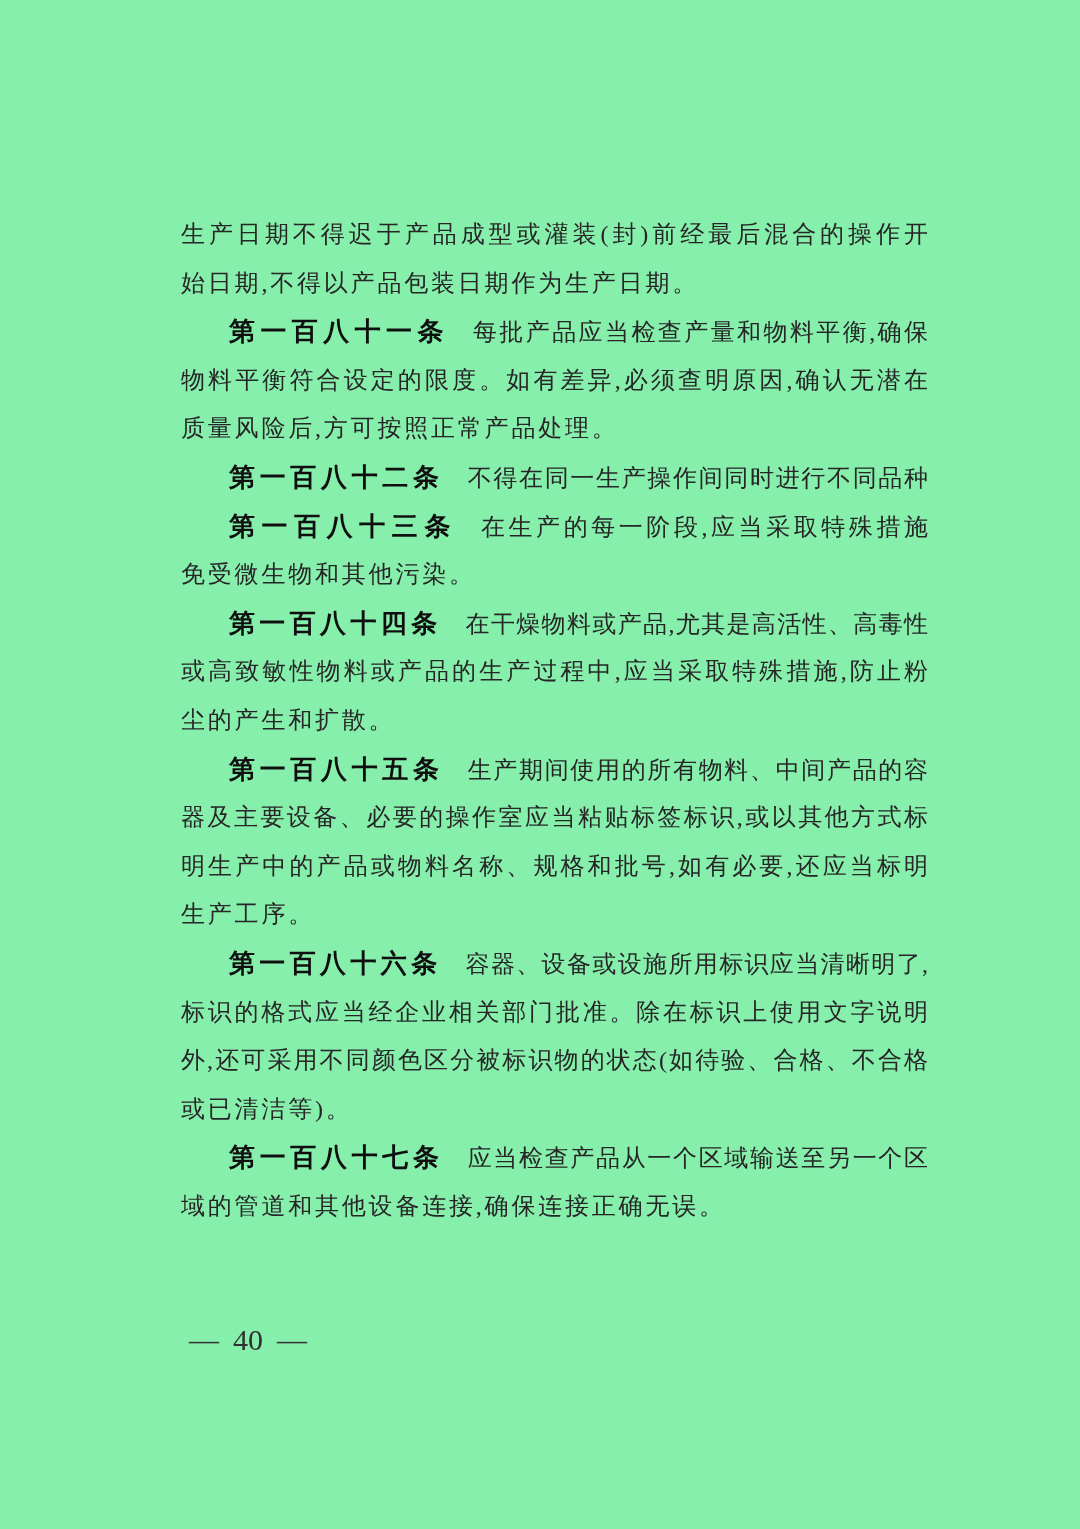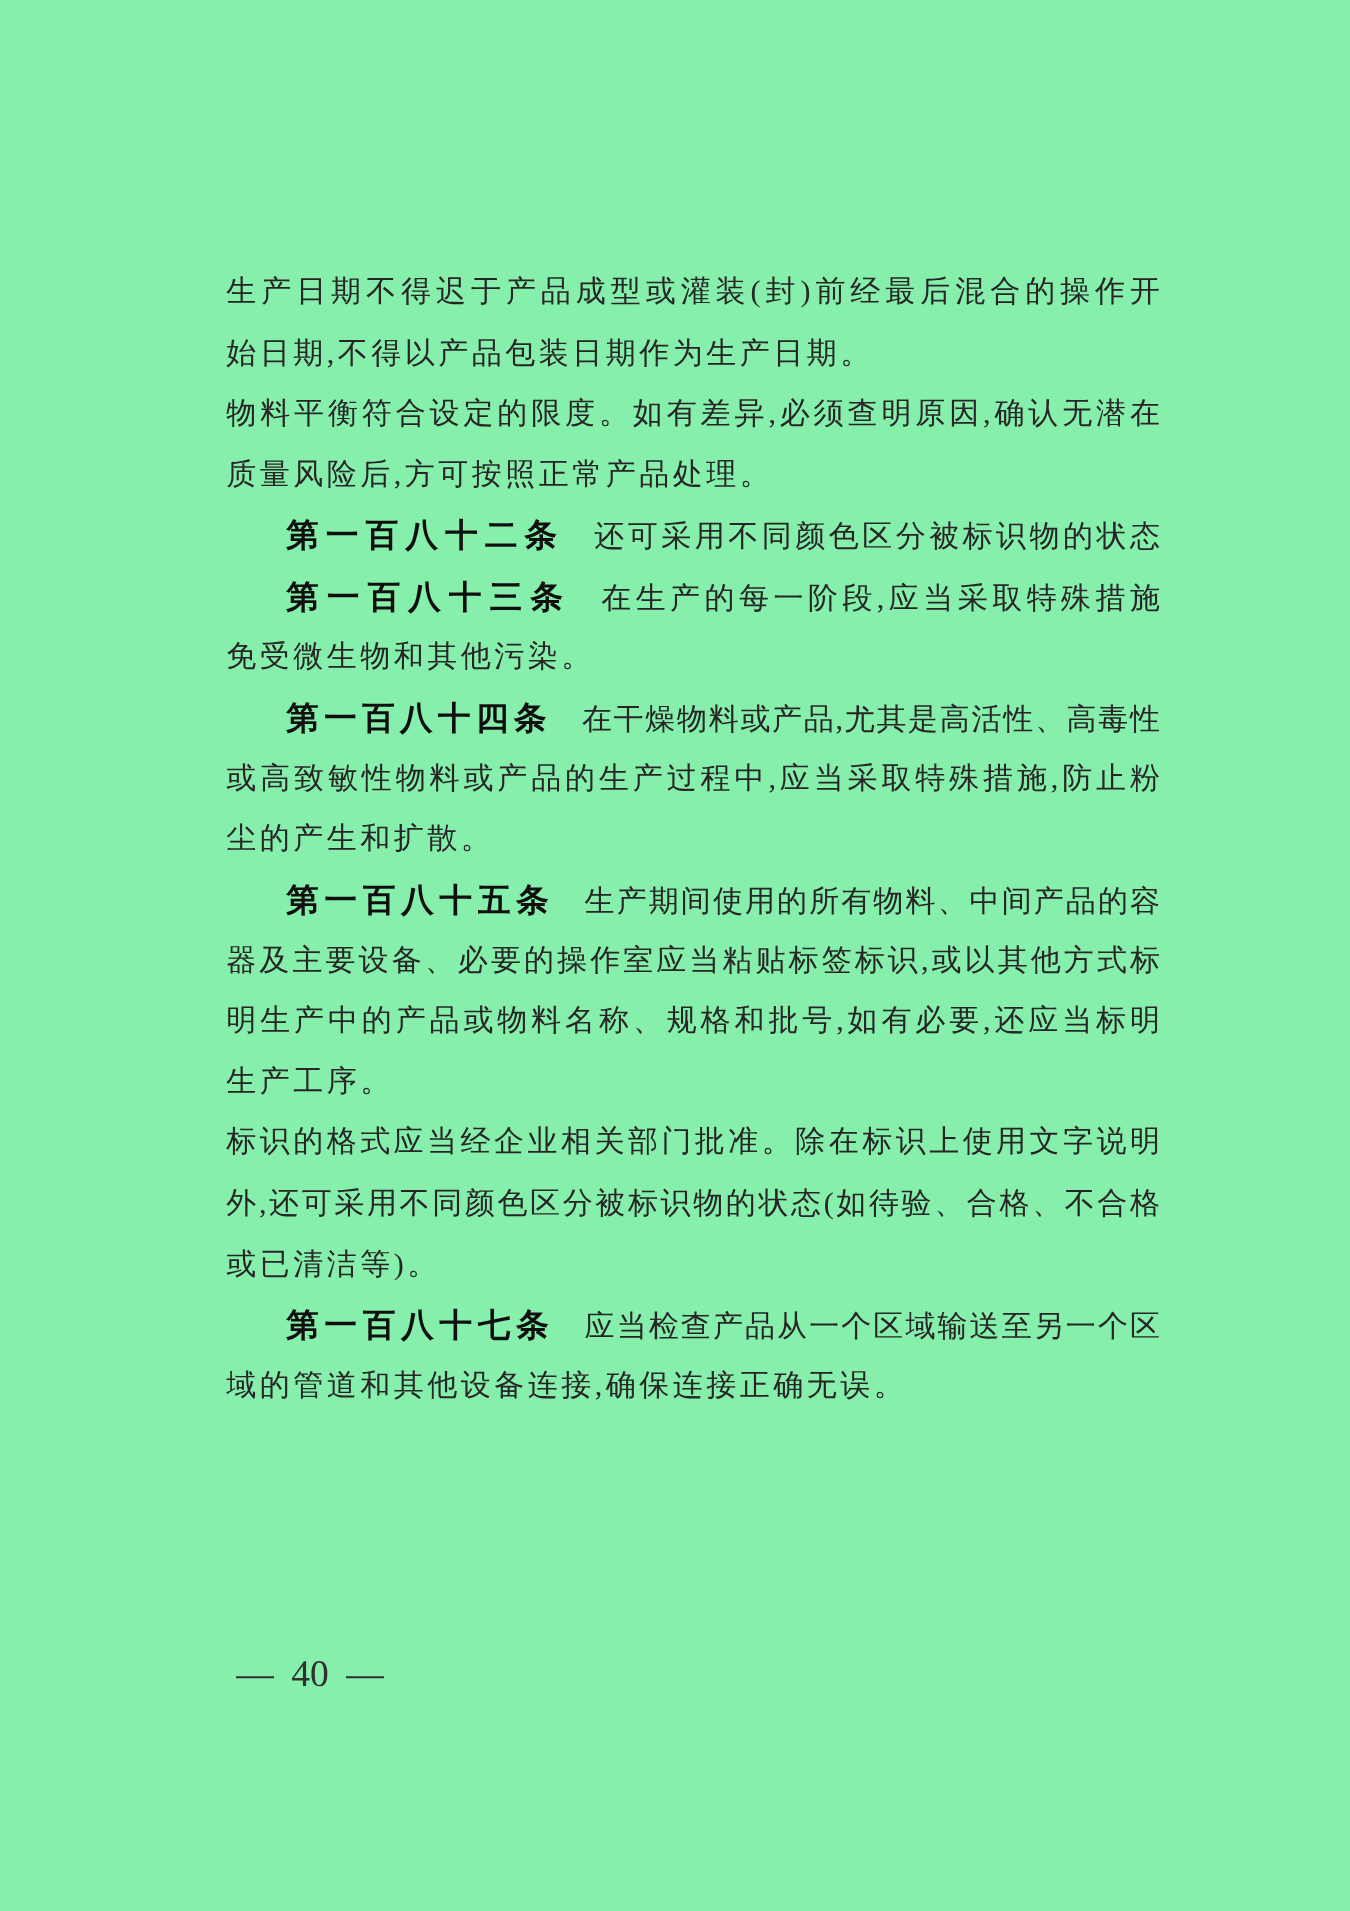--- a/index.html
+++ b/index.html
@@ -71,26 +71,27 @@
 
 <div class="page">
   <div class="content">
 
     <div class="para">
       <div class="line full"><span class="t">生产日期不得迟于产品成型或灌装(封)前经最后混合的操作开</span></div>
       <div class="line partial"><span class="t">始日期,不得以产品包装日期作为生产日期。</span></div>
     </div>
 
     <div class="para">
+      <div class="line full indent"><b class="artnum">第一百八十一条</b><span class="t">每批产品应当检查产量和物料平衡,确保</span></div>
       <div class="line full"><span class="t">物料平衡符合设定的限度。如有差异,必须查明原因,确认无潜在</span></div>
       <div class="line partial"><span class="t">质量风险后,方可按照正常产品处理。</span></div>
     </div>
 
     <div class="para">
-      <div class="line full indent"><b class="artnum">第一百八十二条</b><span class="t">还可采用不同颜色区分被标识物的状态</span></div>
+      <div class="line full indent"><b class="artnum">第一百八十二条</b><span class="t">不得在同一生产操作间同时进行不同品种</span></div>
     </div>
 
     <div class="para">
       <div class="line full indent"><b class="artnum">第一百八十三条</b><span class="t">在生产的每一阶段,应当采取特殊措施</span></div>
       <div class="line partial"><span class="t">免受微生物和其他污染。</span></div>
     </div>
 
     <div class="para">
       <div class="line full indent"><b class="artnum">第一百八十四条</b><span class="t">在干燥物料或产品,尤其是高活性、高毒性</span></div>
       <div class="line full"><span class="t">或高致敏性物料或产品的生产过程中,应当采取特殊措施,防止粉</span></div>
@@ -98,20 +99,21 @@
     </div>
 
     <div class="para">
       <div class="line full indent"><b class="artnum">第一百八十五条</b><span class="t">生产期间使用的所有物料、中间产品的容</span></div>
       <div class="line full"><span class="t">器及主要设备、必要的操作室应当粘贴标签标识,或以其他方式标</span></div>
       <div class="line full"><span class="t">明生产中的产品或物料名称、规格和批号,如有必要,还应当标明</span></div>
       <div class="line partial"><span class="t">生产工序。</span></div>
     </div>
 
     <div class="para">
+      <div class="line full indent"><b class="artnum">第一百八十六条</b><span class="t">容器、设备或设施所用标识应当清晰明了,</span></div>
       <div class="line full"><span class="t">标识的格式应当经企业相关部门批准。除在标识上使用文字说明</span></div>
       <div class="line full"><span class="t">外,还可采用不同颜色区分被标识物的状态(如待验、合格、不合格</span></div>
       <div class="line partial"><span class="t">或已清洁等)。</span></div>
     </div>
 
     <div class="para">
       <div class="line full indent"><b class="artnum">第一百八十七条</b><span class="t">应当检查产品从一个区域输送至另一个区</span></div>
       <div class="line partial"><span class="t">域的管道和其他设备连接,确保连接正确无误。</span></div>
     </div>
 

